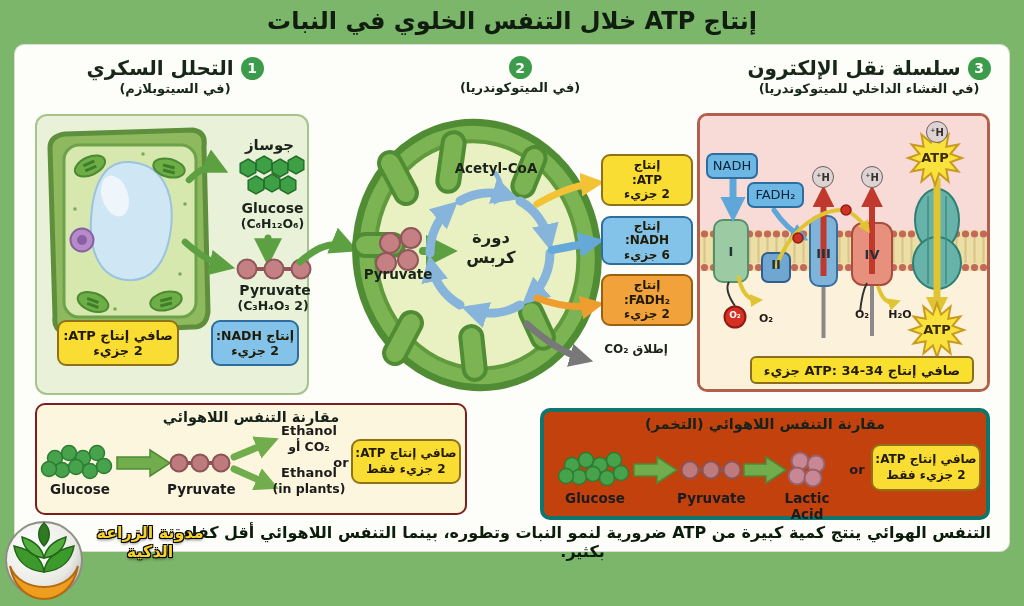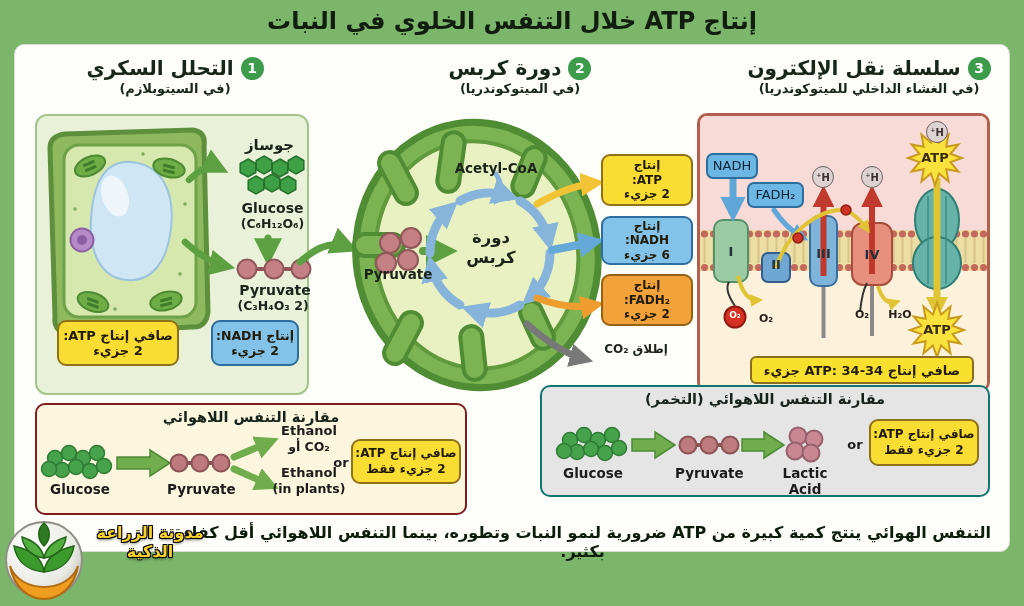--- a/index.html
+++ b/index.html
@@ -23,21 +23,21 @@
   .outbox{font-size:12px;line-height:1.2;}
   .etc-panel{left:697px;top:113px;width:293px;height:279px;border:3px solid #b2604d;border-radius:10px;overflow:hidden;background:#fcf2dc;}
   .chip{position:absolute;background:#6db7e4;border:2px solid #2d6e9e;border-radius:7px;color:#0d2438;font-weight:normal;text-align:center;}
   .hplus{position:absolute;width:22px;height:22px;border-radius:50%;background:#ddd3d3;border:1.5px solid #6f5f5f;color:#3a2f2f;font-size:10px;font-weight:bold;display:flex;align-items:center;justify-content:center;}
   .cxlabel{position:absolute;font-weight:bold;font-size:13px;color:#24313a;text-align:center;}
   .atp-txt{position:absolute;font-weight:bold;font-size:13px;color:#3a2c05;text-align:center;}
   .small-chem{position:absolute;font-weight:bold;font-size:11px;color:#241d18;text-align:center;}
   .etc-net{position:absolute;left:50px;top:240px;width:224px;height:28px;background:#f9df2e;border:2px solid #8a6d1f;border-radius:6px;display:flex;align-items:center;justify-content:center;font-size:13px;font-weight:bold;color:#241d04;direction:rtl;}
   .cmp-box{position:absolute;border-radius:10px;}
   .cmp-left{left:35px;top:403px;width:432px;height:112px;background:#fbf6dd;border:2px solid #7f1d1d;}
-  .cmp-right{left:540px;top:385px;width:450px;height:112px;background:#e5e5e5;border:2px solid #0f766e;}
+  .cmp-right{left:540px;top:408px;width:450px;height:112px;background:#c2410c;border:4px solid #0f766e;}
   .cmp-title{position:absolute;left:0;top:4px;width:100%;text-align:center;font-size:14.5px;font-weight:bold;color:#16231a;}
   .mol-lbl{position:absolute;font-weight:bold;font-size:13.5px;color:#1c1c1c;text-align:center;}
   .or-lbl{position:absolute;font-weight:bold;font-size:13px;color:#1c1c1c;text-align:center;direction:ltr;}
   .cmp-net{font-size:12px;line-height:1.3;}
   .caption{left:160px;top:523px;width:845px;text-align:center;font-size:16px;font-weight:bold;color:#0c1c0b;direction:rtl;}
   .logo-txt{position:absolute;text-align:center;font-weight:bold;color:#f7d22e;direction:rtl;
     text-shadow:-1px -1px 0 #000,1px -1px 0 #000,-1px 1px 0 #000,1px 1px 0 #000,0 2px 3px rgba(0,0,0,.55);}
   svg{display:block;}
 </style>
 </head>
@@ -51,21 +51,20 @@
   <div class="abs sec-header" style="left:55px;top:56px;width:240px;">
     <div class="sec-row">
       <span class="sec-num">1</span>
       <span class="sec-title">التحلل السكري</span>
     </div>
     <div class="sec-sub">(في السيتوبلازم)</div>
   </div>
   <div class="abs sec-header" style="left:420px;top:56px;width:200px;">
     <div class="sec-row">
       <span class="sec-num">2</span>
-      <span class="sec-title">دورة كربس</span>
     </div>
     <div class="sec-sub">(في الميتوكوندريا)</div>
   </div>
   <div class="abs sec-header" style="left:728px;top:56px;width:282px;">
     <div class="sec-row">
       <span class="sec-num">3</span>
       <span class="sec-title">سلسلة نقل الإلكترون</span>
     </div>
     <div class="sec-sub">(في الغشاء الداخلي للميتوكوندريا)</div>
   </div>

